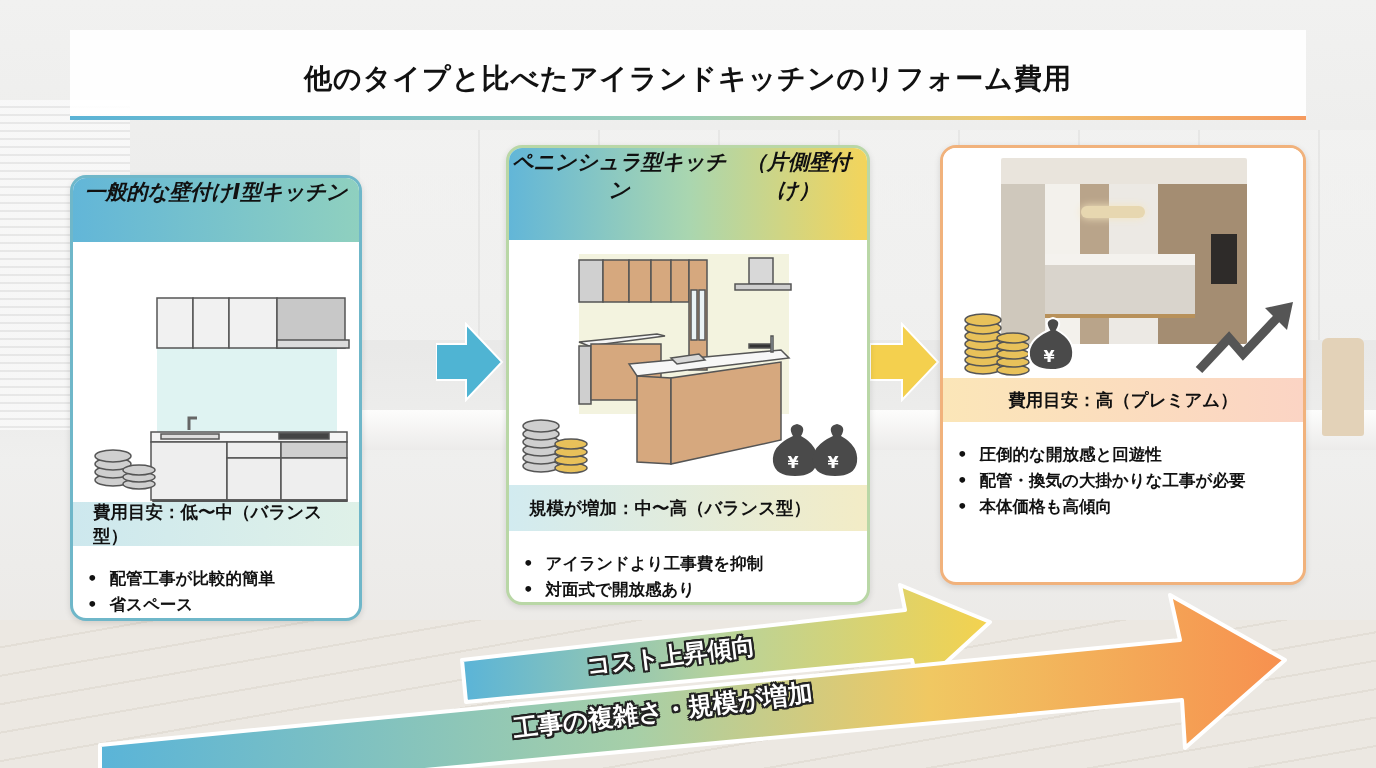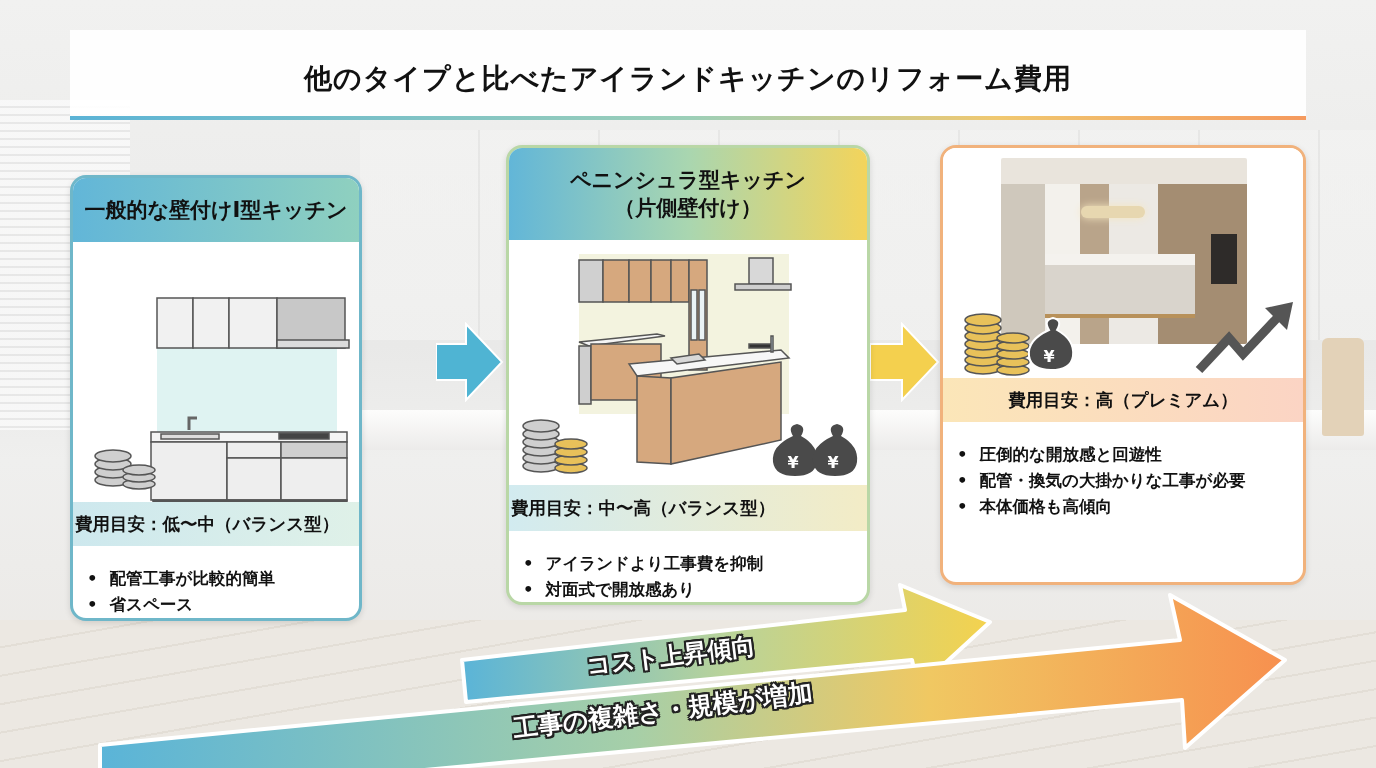--- a/index.html
+++ b/index.html
@@ -50,27 +50,27 @@
     margin-top: 8px;
   }
 
   
   .card {
     position: absolute; border-radius: 16px; overflow: hidden;
     background: #fff;
     box-shadow: 0 2px 6px rgba(0,0,0,0.12);
   }
   .card-header {
-    display: flex; flex-direction: column; justify-content: center;
-    font-weight: 700; color: #111; text-align: center; line-height: 1.35;
+    display: flex; flex-direction: row; justify-content: center;
+    font-weight: 700; color: #111; text-align: center; line-height: 1.35; font-style: italic;
   }
   .card-body { background: #fff; position: relative; }
   .cost-band {
     font-weight: 700; color: #111; font-size: 17.5px;
-    display: flex; align-items: center; padding: 0 2px;
+    display: flex; align-items: center; padding: 0 20px;
   }
   .points { list-style: none; padding: 20px 10px 0 14px; }
   .points li { font-size: 16.5px; font-weight: 700; color: #111; line-height: 26px; }
   .points li::before { content: "•"; margin-right: 12px; }
 
   #card1 { left: 70px; top: 175px; width: 292px; height: 446px; border: 3px solid #6fb7c9; }
   #card1 .card-header { height: 64px; font-size: 21px; background: linear-gradient(90deg, #62b6d8, #8fd0bf); }
   #card1 .card-body { height: 260px; }
   #card1 .cost-band { height: 44px; background: linear-gradient(90deg, #cde8ee, #dff1e8); }
 
@@ -258,21 +258,21 @@
       <g>
         <path d="M284 196 q-6 -10 4 -12 q10 2 4 12 q18 10 16 26 q-2 14 -22 14 q-20 0 -22 -14 q-2 -16 20 -26z" fill="#4a4a4a"></path>
         <text x="284" y="228" fill="#fff" font-size="16" font-weight="700" text-anchor="middle" font-family="DejaVu Sans, sans-serif">¥</text>
       </g>
       <g>
         <path d="M324 196 q-6 -10 4 -12 q10 2 4 12 q18 10 16 26 q-2 14 -22 14 q-20 0 -22 -14 q-2 -16 20 -26z" fill="#4a4a4a"></path>
         <text x="324" y="228" fill="#fff" font-size="16" font-weight="700" text-anchor="middle" font-family="DejaVu Sans, sans-serif">¥</text>
       </g>
     </svg>
   </div>
-  <div class="cost-band">費用目安：中〜高（バランス型）</div>
+  <div class="cost-band">規模が増加：中〜高（バランス型）</div>
   <ul class="points">
     <li>アイランドより工事費を抑制</li>
     <li>対面式で開放感あり</li>
   </ul>
 </section>
 
 <section class="card" id="card3">
   <div class="card-body">
     <div class="photo">
       <div class="photo-lamp"></div>

